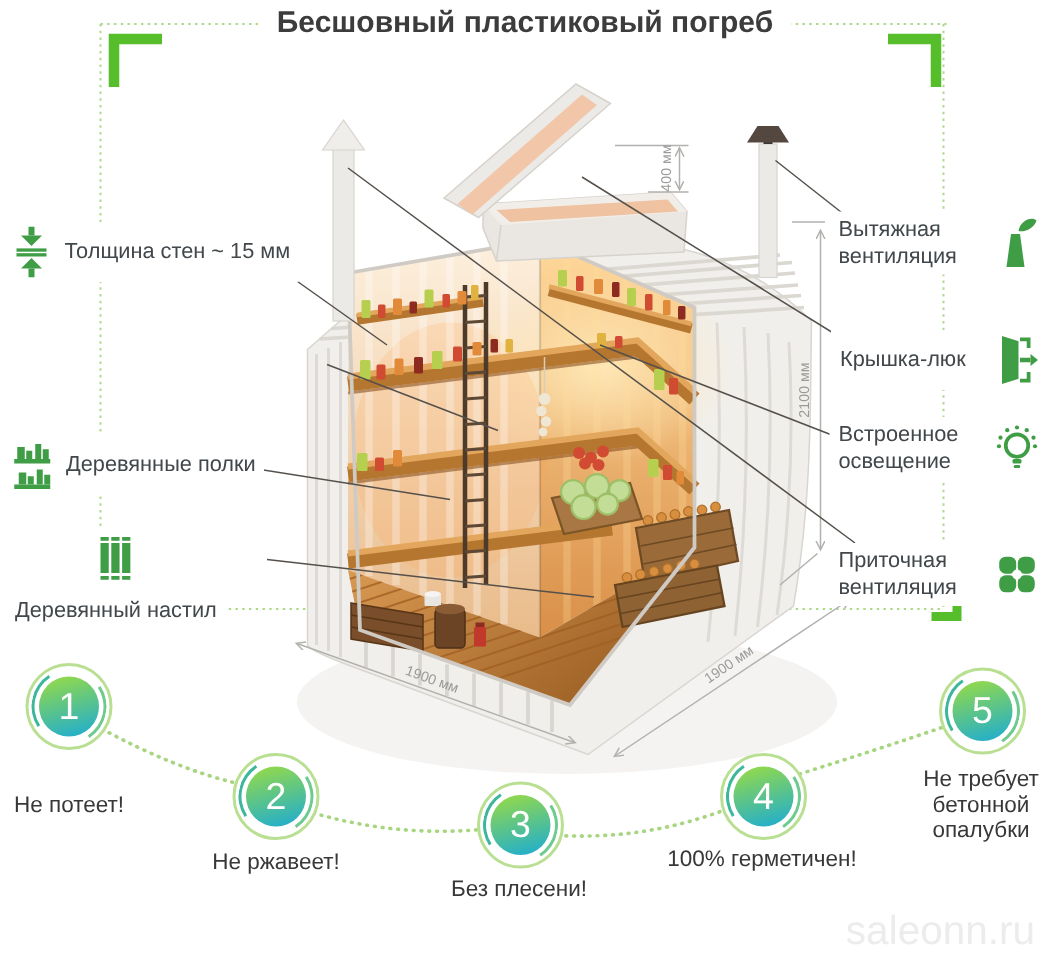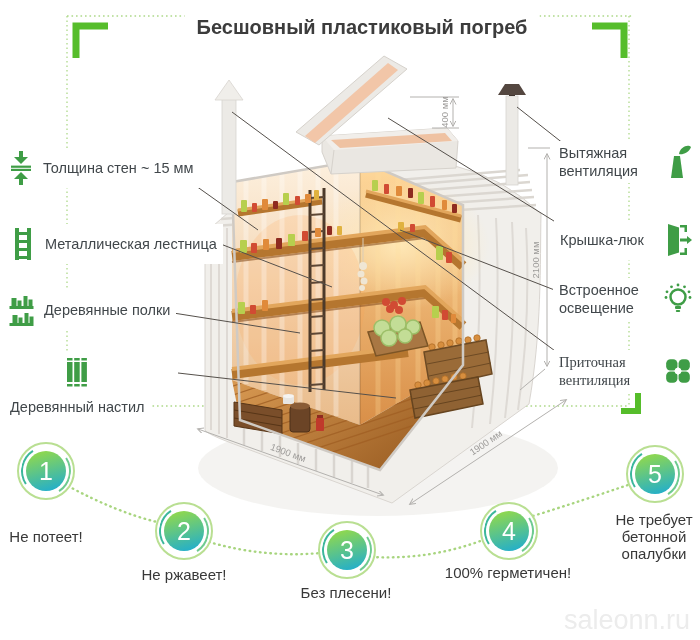--- a/index.html
+++ b/index.html
@@ -1,21 +1,21 @@
 <!DOCTYPE html>
 <html><head>
 <meta charset="utf-8">
 <style>
   html,body{margin:0;padding:0;background:#fff;}
   .stage{position:relative;width:700px;height:640px;background:#fff;overflow:hidden;
          font-family:"Liberation Sans","DejaVu Sans",sans-serif;color:#3e4347;}
   .art{position:absolute;left:0;top:0;z-index:0;}
   .page-title{position:absolute;top:2px;left:350px;transform:translateX(-50%);
               background:#fff;padding:2px 12px;font-size:20px;font-weight:bold;color:#3c3c3c;
-              white-space:nowrap;z-index:2;margin:12px;}
+              white-space:nowrap;z-index:2;margin:0;}
   .llabel,.rlabel{position:absolute;display:flex;align-items:center;gap:9px;background:#fff;z-index:2;}
   .llabel{padding:3px 6px 3px 0;}
   .rlabel{padding:3px 0 3px 6px;}
   .lab-text{font-size:14.5px;color:#41474b;line-height:18px;}
   .rlabel .lab-text{width:96px;}
   .icon{flex:0 0 auto;display:block;}
   .badge{position:absolute;width:54px;height:54px;border:2px solid #b9df92;border-radius:50%;
          background:#fff;z-index:2;}
   .arc{position:absolute;inset:2px;border-radius:50%;border:2.5px solid transparent;
        border-left-color:#3cb79b;border-right-color:#6ecb90;transform:rotate(12deg);}
@@ -351,31 +351,20 @@
   <svg class="icon" width="26" height="34" viewBox="0 0 26 34" fill="#3f9d46">
     <rect x="11" y="0" width="4" height="6"></rect>
         <polygon points="6,6 20,6 13,13"></polygon>
     <rect x="3" y="14.6" width="20" height="2.2"></rect>
         <rect x="3" y="17.8" width="20" height="2.2"></rect>
     <polygon points="6,28 20,28 13,21"></polygon>
         <rect x="11" y="28" width="4" height="6"></rect>
   </svg>
   <span class="lab-text">Толщина стен ~ 15 мм</span>
 </div>
-<div class="llabel" style="left:10px;top:224px;">
-  <svg class="icon" width="26" height="34" viewBox="0 0 26 34" fill="#3f9d46">
-    <rect x="5" y="1" width="4" height="32"></rect>
-        <rect x="17" y="1" width="4" height="32"></rect>
-    <rect x="9" y="5" width="8" height="3"></rect>
-        <rect x="9" y="13" width="8" height="3"></rect>
-    <rect x="9" y="21" width="8" height="3"></rect>
-        <rect x="9" y="29" width="8" height="3"></rect>
-  </svg>
-  <span class="lab-text">Металлическая лестница</span>
-</div>
 <div class="llabel" style="left:8px;top:290px;">
   <svg class="icon" width="27" height="34" viewBox="0 0 26 34" fill="#3f9d46">
     <rect x="1" y="13" width="24" height="3"></rect>
     <rect x="3" y="5" width="5" height="8"></rect>
         <rect x="9" y="7.5" width="4" height="5.5"></rect>
     <rect x="15" y="3" width="4" height="10"></rect>
         <rect x="20" y="6.5" width="4" height="6.5"></rect>
     <rect x="1" y="30" width="24" height="3"></rect>
     <rect x="4" y="22" width="5" height="8"></rect>
         <rect x="10" y="24.5" width="4" height="5.5"></rect>
@@ -426,21 +415,21 @@
 <div class="rlabel" style="right:8px;top:220px;">
   <span class="lab-text">Крышка-люк</span>
   <svg class="icon" width="27" height="34" viewBox="0 0 27 34" fill="#3f9d46">
     <polygon points="3,1 14,4.5 14,29.5 3,33"></polygon>
     <path d="M15,2 h7 v7 h-2.5 v-4.5 h-4.5 z"></path>
     <path d="M15,32 h7 v-7 h-2.5 v4.5 h-4.5 z"></path>
     <rect x="15" y="15.5" width="7" height="3"></rect>
         <polygon points="22,13 22,21 27,17"></polygon>
   </svg>
 </div>
-<div class="rlabel" style="right:8px;top:350px;font-family:Liberation Serif, serif;">
+<div class="rlabel" style="right:8px;top:362px;">
   <span class="lab-text">Приточная вентиляция</span>
   <svg class="icon" width="28" height="28" viewBox="0 0 26 26" fill="#3f9d46">
     <rect x="2" y="2" width="10.5" height="10.5" rx="4"></rect>
         <rect x="13.5" y="2" width="10.5" height="10.5" rx="4"></rect>
     <rect x="2" y="13.5" width="10.5" height="10.5" rx="4"></rect>
         <rect x="13.5" y="13.5" width="10.5" height="10.5" rx="4"></rect>
     <circle cx="13" cy="13" r="3" fill="#fff"></circle>
   </svg>
 </div>
 

